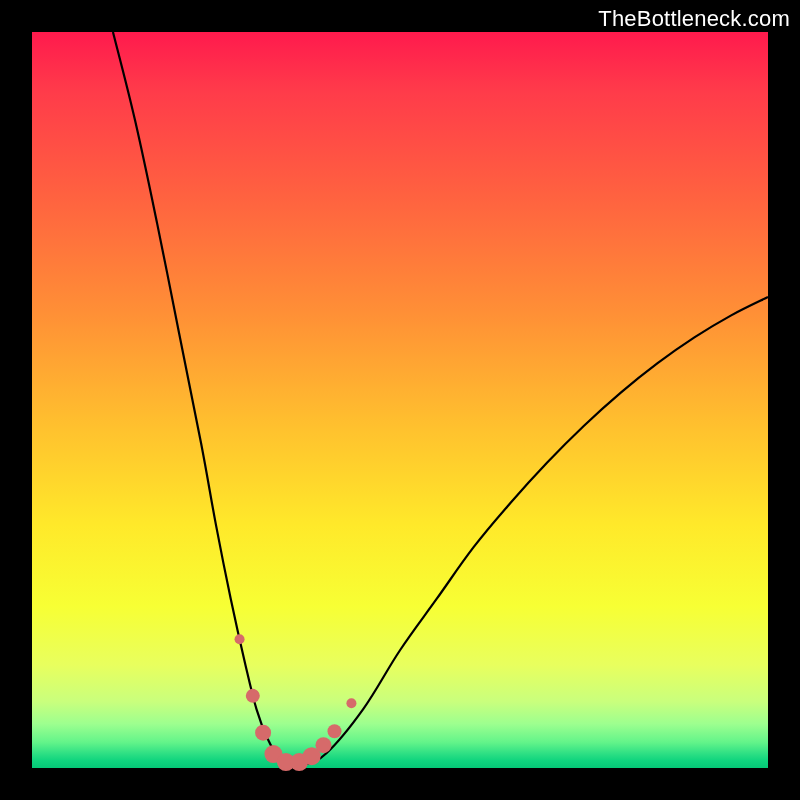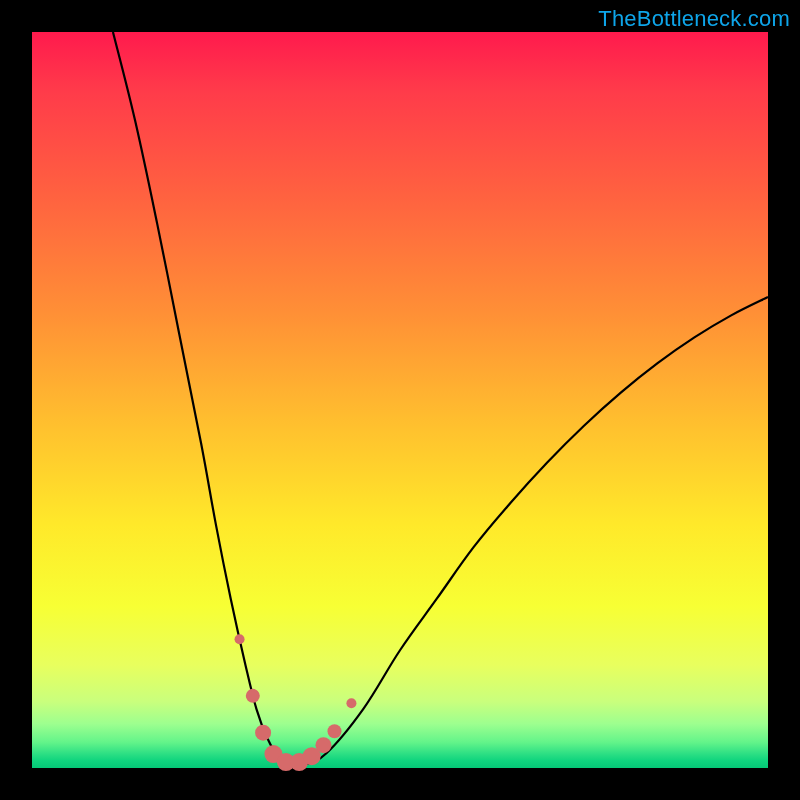--- a/index.html
+++ b/index.html
@@ -41,21 +41,21 @@
       #63f48a 96.5%,
       #2fe084 98%,
       #0fd47e 99%,
       #05c877 100%
     );
   }
   .watermark {
     position: absolute;
     top: 6px;
     right: 10px;
-    color: #0ea5e9;
+    color: #ffffff;
     font-size: 22px;
     font-weight: 500;
     letter-spacing: 0.2px;
     user-select: none;
   }
   svg.curves {
     position: absolute;
     left: 0;
     top: 0;
     width: 736px;

